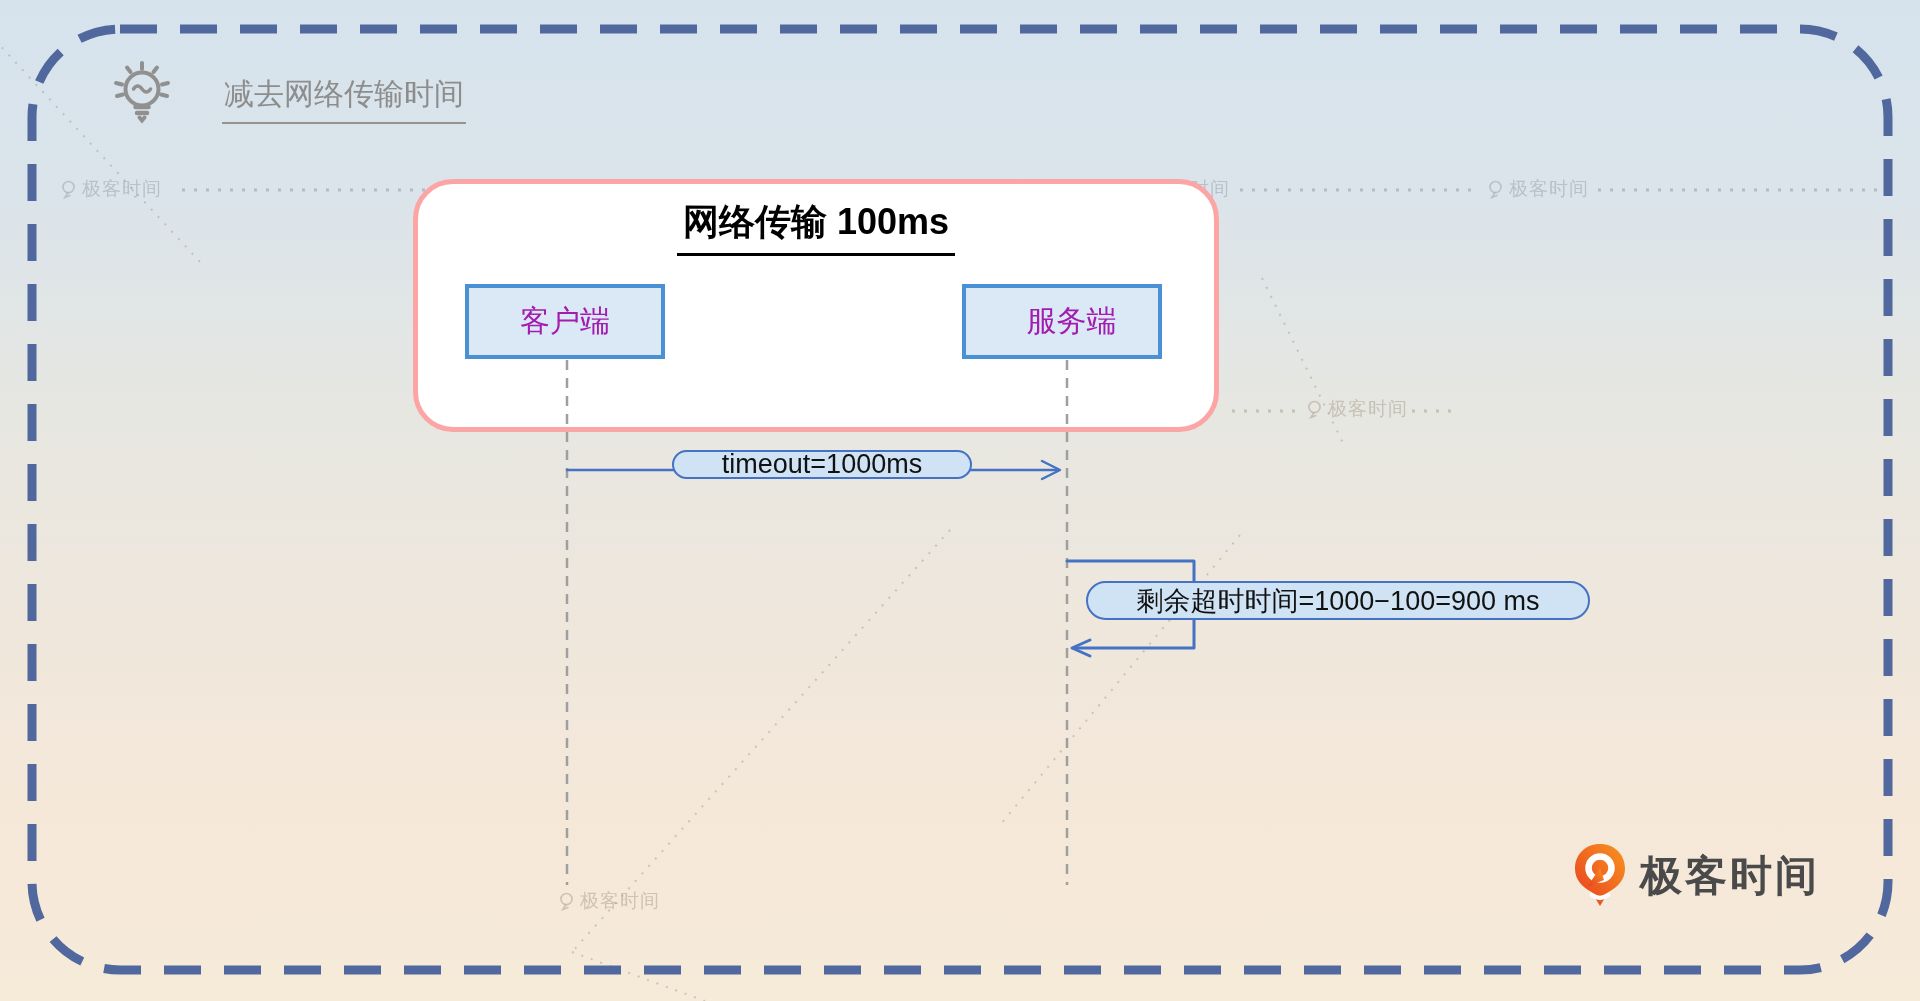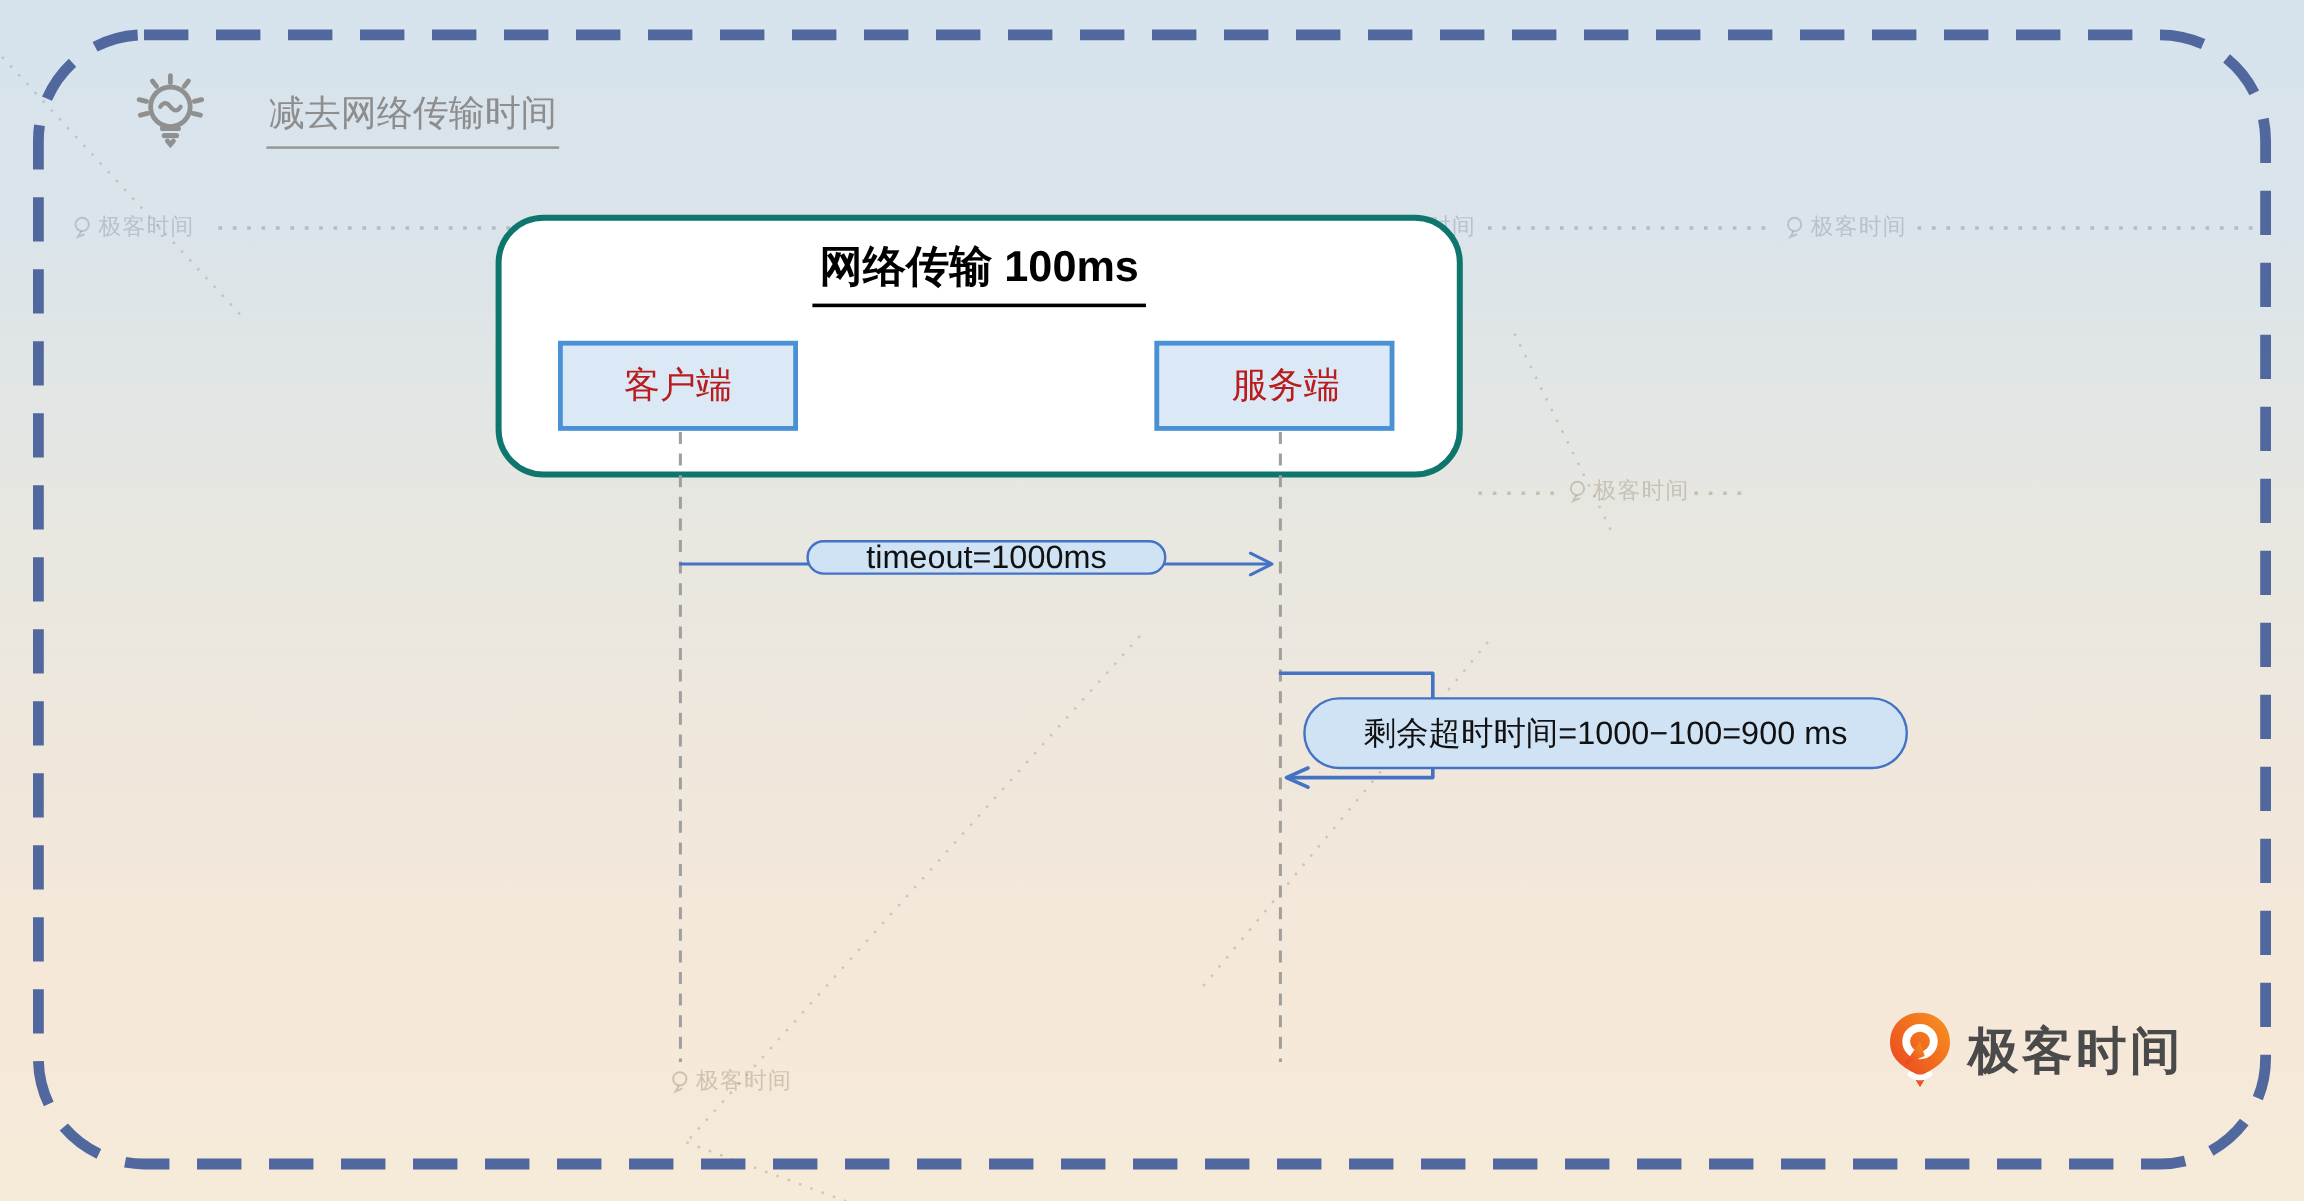--- a/index.html
+++ b/index.html
@@ -12,36 +12,36 @@
   svg{display:block;}
   
   .wm{position:absolute;display:flex;align-items:center;gap:5px;font-size:19px;letter-spacing:1px;pointer-events:none;}
   .wm svg{width:17px;height:20px;}
   .wm.cool{color:rgba(123,139,150,.38);}
   .wm.warm{color:rgba(161,146,127,.45);}
   
   .tip-text{position:absolute;left:222px;top:74px;font-size:30px;color:#8d8d8d;
     border-bottom:2.5px solid #97948f;padding:0 2px 7px 2px;}
   
-  .panel{position:absolute;left:413px;top:179px;width:806px;height:219px;background:#ffffff;
-    border:5px solid #0f766e;border-radius:40px;box-sizing:border-box;text-decoration:underline;}
+  .panel{position:absolute;left:413px;top:179px;width:806px;height:253px;background:#ffffff;
+    border:5px solid #fca5a5;border-radius:40px;box-sizing:border-box;text-decoration:underline;}
   .panel-title{width:100%;text-align:center;margin-top:14px;}
   .panel-title span{display:inline-block;font-size:36px;font-weight:bold;color:#000;
     border-bottom:3px solid #000;padding:0 6px 6px 6px;}
   .actor{position:absolute;width:200px;height:75px;box-sizing:border-box;background:#dbe9f6;
     border:4px solid #4a90d5;display:flex;align-items:center;justify-content:center;
-    font-size:30px;color:#b91c1c;}
+    font-size:30px;color:#a21caf;}
   .actor.client{left:47px;top:100px;}
   .actor.server{left:544px;top:100px;padding-left:19px;}
   
   .pill{position:absolute;display:flex;align-items:center;justify-content:center;
     background:#cfe3f5;border:2.5px solid #4472c4;border-radius:999px;color:#111;
     font-size:27px;box-sizing:border-box;}
   .pill.timeout{left:672px;top:450px;width:300px;height:29px;}
-  .pill.remaining{left:1086px;top:581px;width:504px;height:60px;}
+  .pill.remaining{left:1086px;top:581px;width:504px;height:39px;}
   
   .brand{position:absolute;left:1574px;top:843px;display:flex;align-items:center;}
   .brand-text{font-size:42px;font-weight:600;color:#4a4a4a;letter-spacing:3px;margin-left:14px;}
 </style>
 </head>
 <body>
 
 <svg class="abs" style="left:0;top:0;" width="1920" height="1001" viewBox="0 0 1920 1001">
 
   <g stroke="rgba(141,157,173,0.55)" stroke-width="3" stroke-dasharray="3 9">

